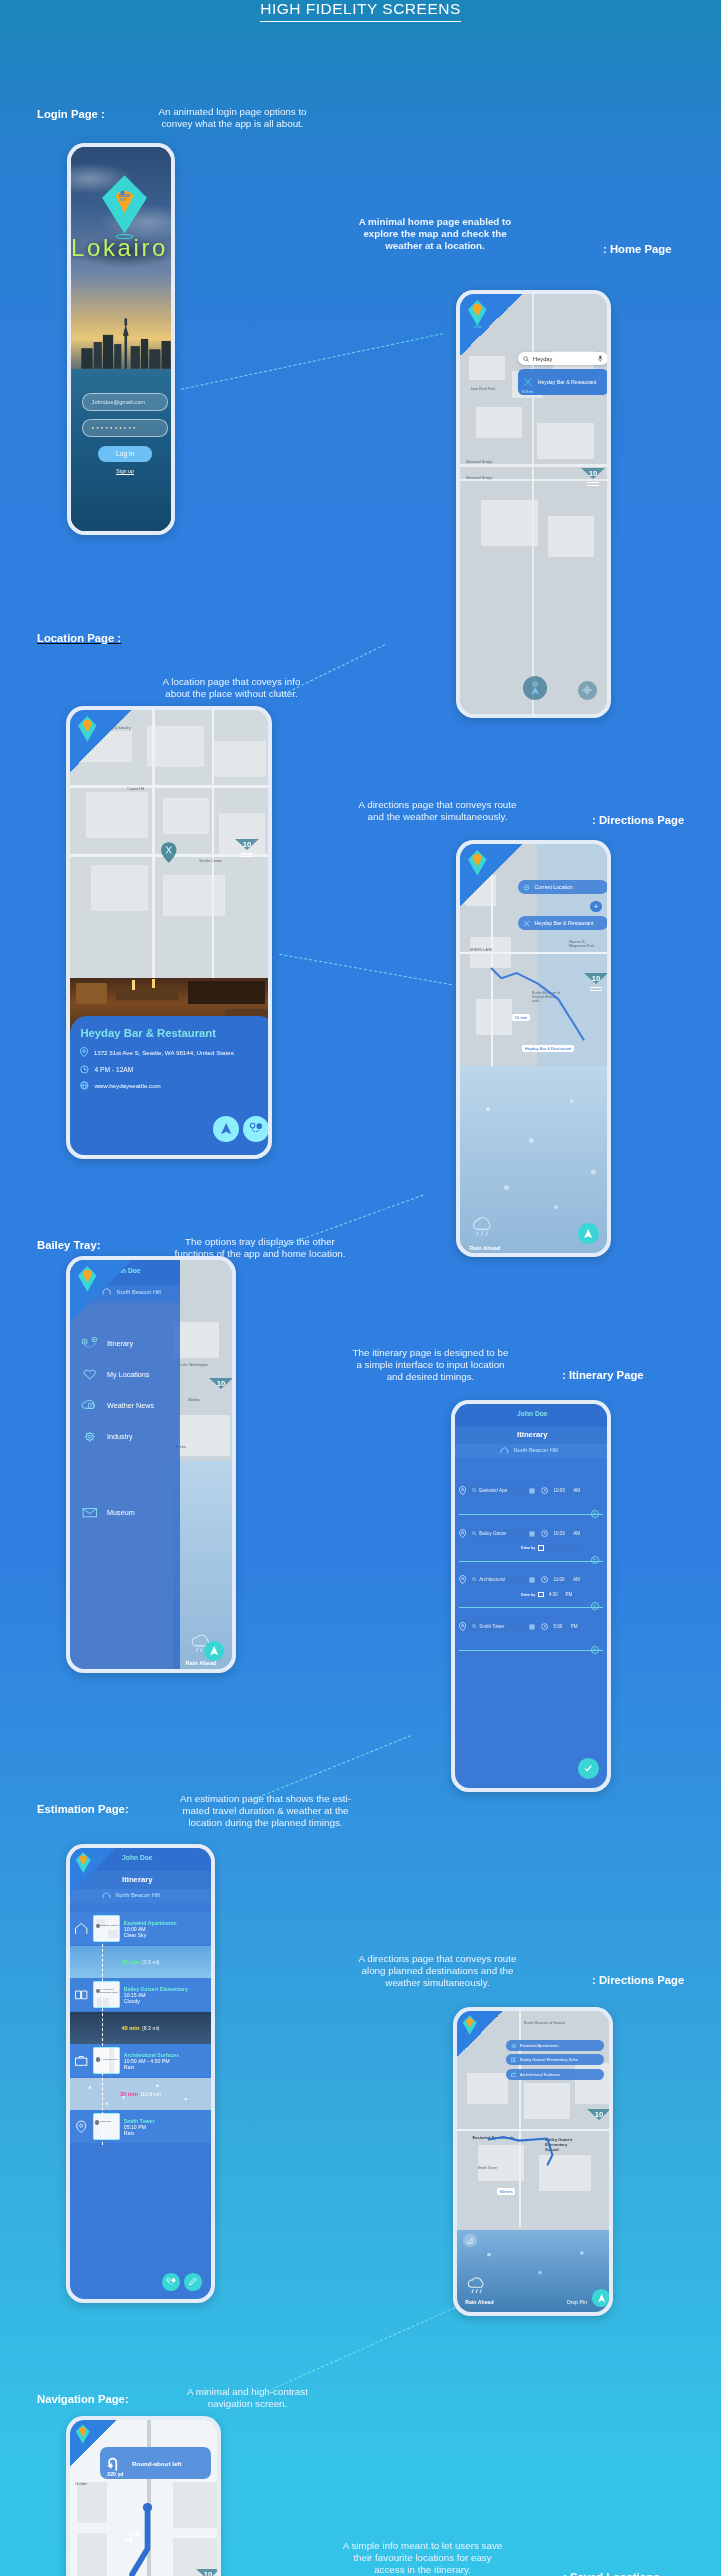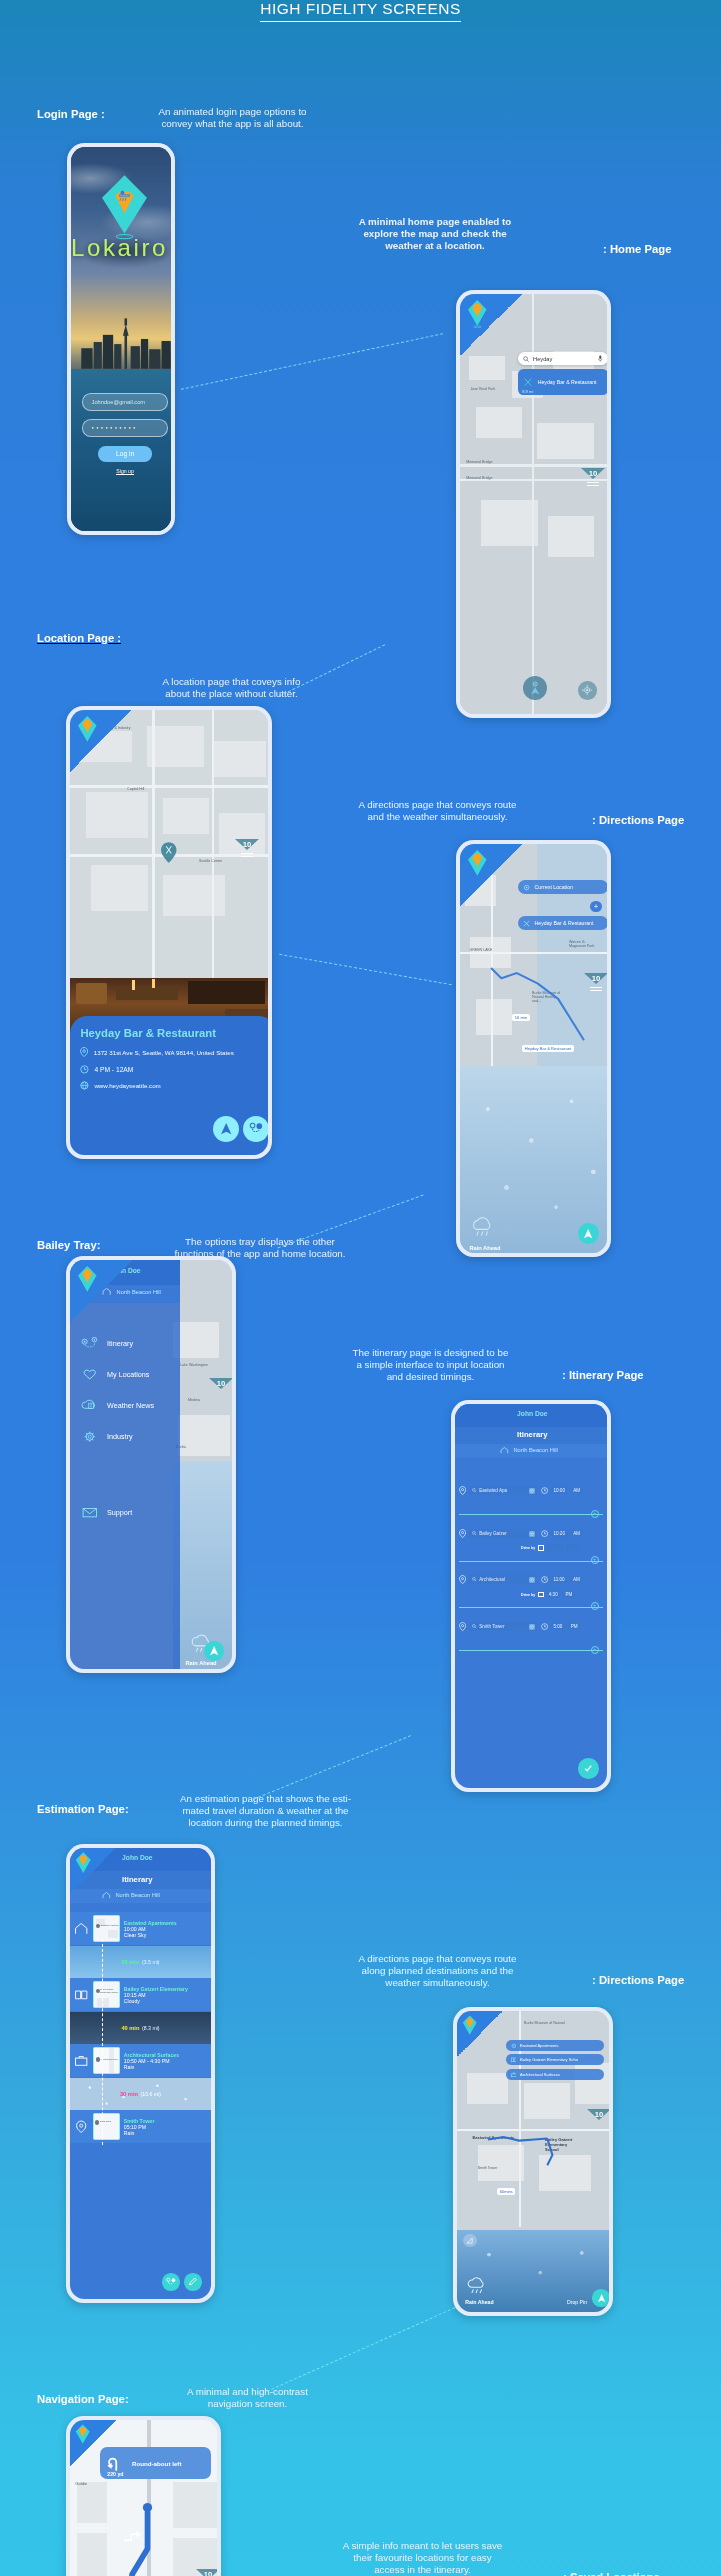--- a/index.html
+++ b/index.html
@@ -495,21 +495,21 @@
               <line x1="12" y1="18" x2="10" y2="20"></line>
           </g>
         </svg>
         <span>Industry</span>
       </div>
       <div class="trayitem" style="position:absolute;left:11.3px;top:246px;">
         <svg width="17.5" height="12.4" viewBox="0 0 34 24">
           <rect x="4" y="5" width="26" height="16" fill="none" stroke="#8ef0ff" stroke-width="1.6"></rect>
           <polyline points="4,5 17,15 30,5" fill="none" stroke="#8ef0ff" stroke-width="1.6"></polyline>
         </svg>
-        <span>Support</span>
+        <span>Museum</span>
       </div>
     </div>
     <div class="cornerflag"></div>
     <svg class="pin" viewBox="0 0 40 56">
       <polygon points="20,2 38,20 20,52 2,20" fill="#3ad6d6"></polygon>
       <path d="M11 18 A9 9 0 0 1 29 18 L20 34 Z" fill="#f5a623"></path>
     </svg>
     <div class="fab" style="right:8.2px;bottom:8.2px;width:19.6px;height:19.6px;background:#3ad6d6;">
       <svg width="10.3" height="11.3" viewBox="0 0 20 22">
         <polygon points="10,2 18,20 10,16 2,20" fill="#fff"></polygon>

